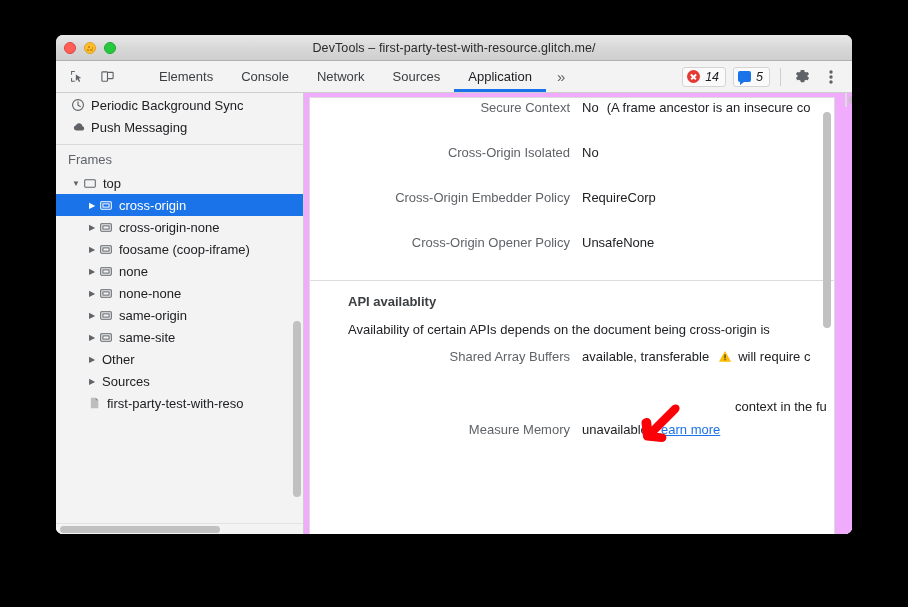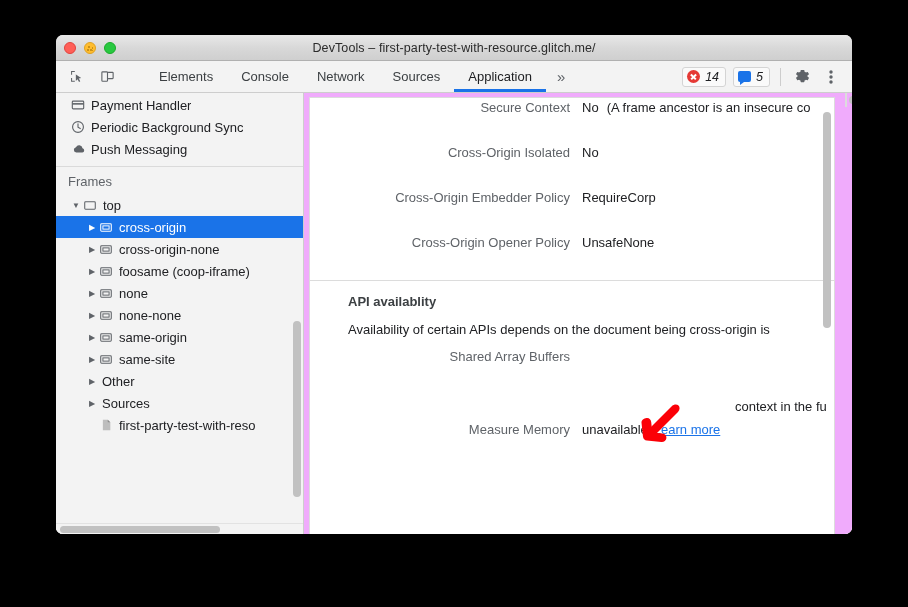--- a/index.html
+++ b/index.html
@@ -359,29 +359,20 @@
         </svg>
       </span>
     </div>
   </div>
 
   <div id="dt-body">
 
     <div id="sidebar">
       <div id="sidebar-scroll">
 
-        <div class="row" style="padding-left:14px">
-          <span class="ricon">
-            <svg width="14" height="14" viewBox="0 0 16 16">
-              <rect x="1.5" y="3.5" width="13" height="9" rx="1" fill="none" stroke="#5f6368" stroke-width="1.3"></rect>
-              <rect x="1.5" y="5.8" width="13" height="1.8" fill="#5f6368"></rect>
-            </svg>
-          </span>
-          <span class="lbl">Payment Handler</span>
-        </div>
 
         <div class="row" style="padding-left:14px">
           <span class="ricon">
             <svg width="14" height="14" viewBox="0 0 16 16">
               <circle cx="8" cy="8" r="6.2" fill="none" stroke="#5f6368" stroke-width="1.3"></circle>
               <path d="M8 4.4V8.2l2.6 1.6" fill="none" stroke="#5f6368" stroke-width="1.3" stroke-linecap="round"></path>
             </svg>
           </span>
           <span class="lbl">Periodic Background Sync</span>
         </div>
@@ -487,21 +478,21 @@
         <div class="row" style="padding-left:30px">
           <span class="arrow">▶</span>
           <span class="lbl" style="margin-left:4px">Other</span>
         </div>
 
         <div class="row" style="padding-left:30px">
           <span class="arrow">▶</span>
           <span class="lbl" style="margin-left:4px">Sources</span>
         </div>
 
-        <div class="row" style="padding-left:42px">
+        <div class="row" style="padding-left:30px">
           <span class="ricon">
             <svg width="13" height="14" viewBox="0 0 16 16">
               <path d="M3.5 1.5h6l3.2 3.2v9.8h-9.2z" fill="#bdbdbd"></path>
               <path d="M9.5 1.5l3.2 3.2H9.5z" fill="#8c8c8c"></path>
             </svg>
           </span>
           <span class="lbl">first-party-test-with-reso</span>
         </div>
 
       </div>
@@ -540,20 +531,31 @@
           </div>
 
           <div class="section-divider"></div>
 
           <div id="api-section">
             <div id="api-title">API availablity</div>
             <div id="api-desc">Availability of certain APIs depends on the document being cross-origin is</div>
 
             <div class="kv" style="height:42px;margin-top:12px">
               <div class="k">Shared Array Buffers</div>
+              <div class="v">
+                <span>available, transferable</span>
+                <span class="warn-tri">
+                  <svg width="14" height="13" viewBox="0 0 16 15">
+                    <path d="M8 1.2l7 12.3H1z" fill="#fbbc04"></path>
+                    <rect x="7.35" y="5.2" width="1.3" height="4.4" fill="#3c2f00"></rect>
+                    <rect x="7.35" y="10.5" width="1.3" height="1.3" fill="#3c2f00"></rect>
+                  </svg>
+                </span>
+                <span>will require c</span>
+              </div>
             </div>
 
             <div id="sab-cont">context in the fu</div>
 
             <div class="kv" style="height:42px;margin-top:8px">
               <div class="k">Measure Memory</div>
               <div class="v">
                 <span>unavailable</span>
                 <a class="link" href="#">Learn more</a>
               </div>

